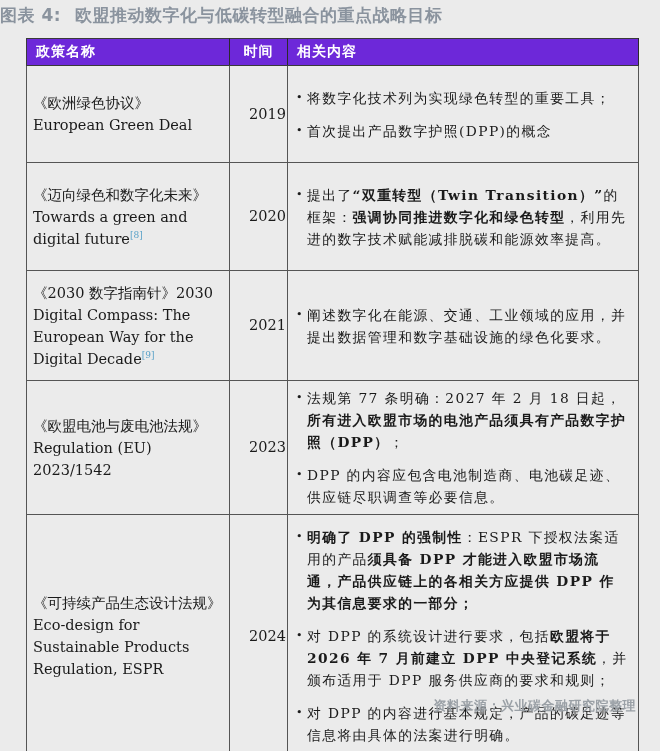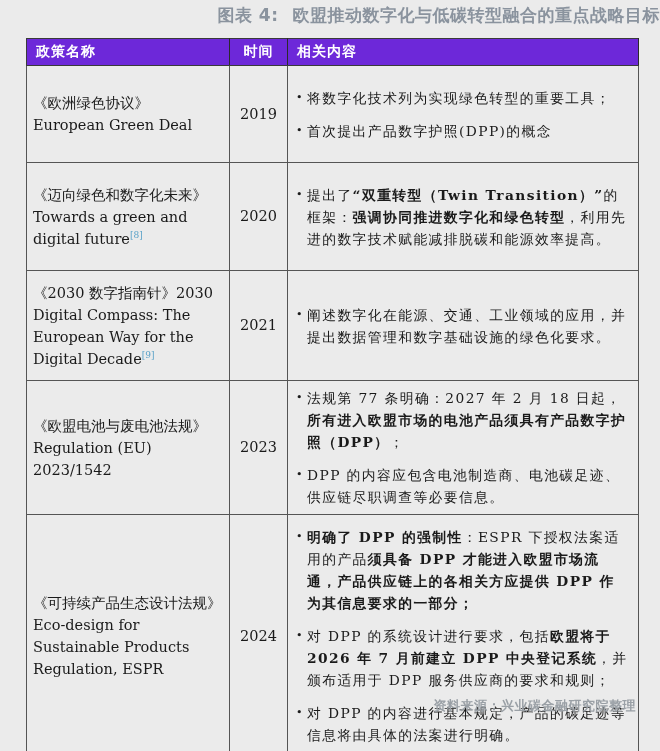--- a/index.html
+++ b/index.html
@@ -13,21 +13,21 @@
       position: relative;
       overflow: hidden;
       font-family: "DejaVu Serif", "Liberation Serif", serif;
       color: #1a1a1a;
     }
     .title {
       position: absolute;
       left: 0;
       top: 4px;
       width: 660px;
-      text-align: right;
+      text-align: left;
       font-family: "DejaVu Sans", "Liberation Sans", sans-serif;
       font-size: 17px;
       font-weight: bold;
       color: #8a939e;
       letter-spacing: 0.5px;
     }
     .title .num { margin-right: 14px; }
     table.policy {
       position: absolute;
       left: 26px;
@@ -58,21 +58,21 @@
       vertical-align: middle;
       font-size: 14px;
       line-height: 21px;
     }
     table.policy td.name {
       padding: 0 6px 0 6px;
       font-size: 14.5px;
       line-height: 22px;
     }
     table.policy td.year {
-      text-align: center;
+      text-align: right;
       font-size: 14.5px;
     }
     table.policy td.content {
       padding: 4px 10px 4px 8px;
     }
     .bullet {
       position: relative;
       padding-left: 11px;
       margin: 2px 0;
       line-height: 22px;

